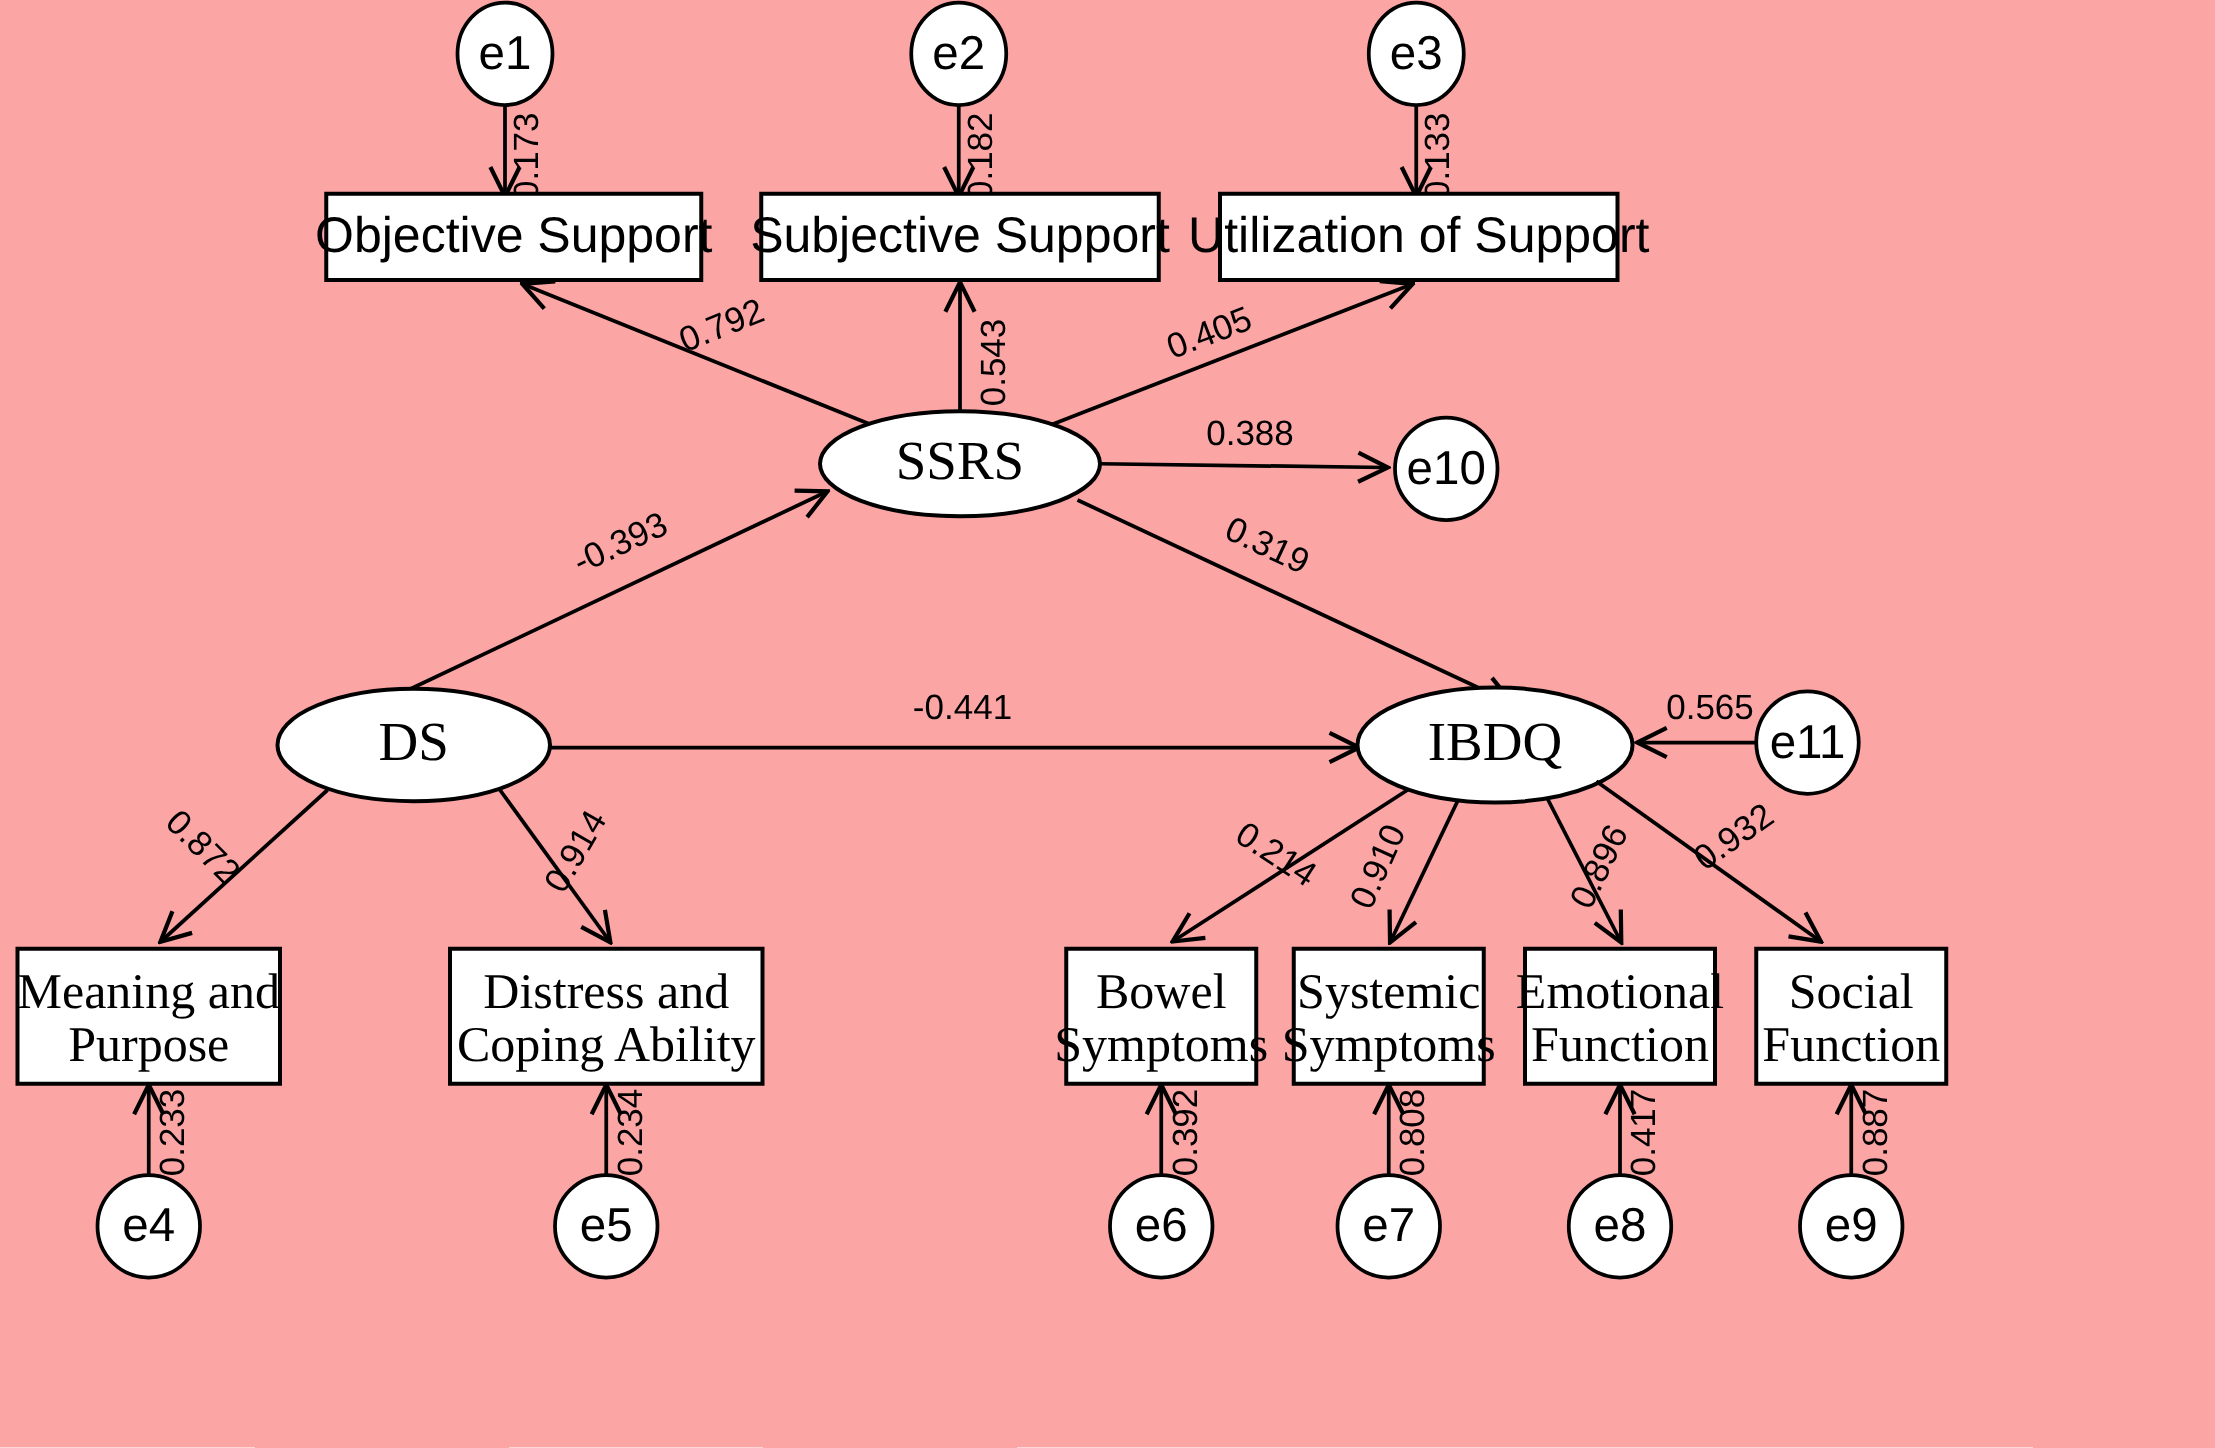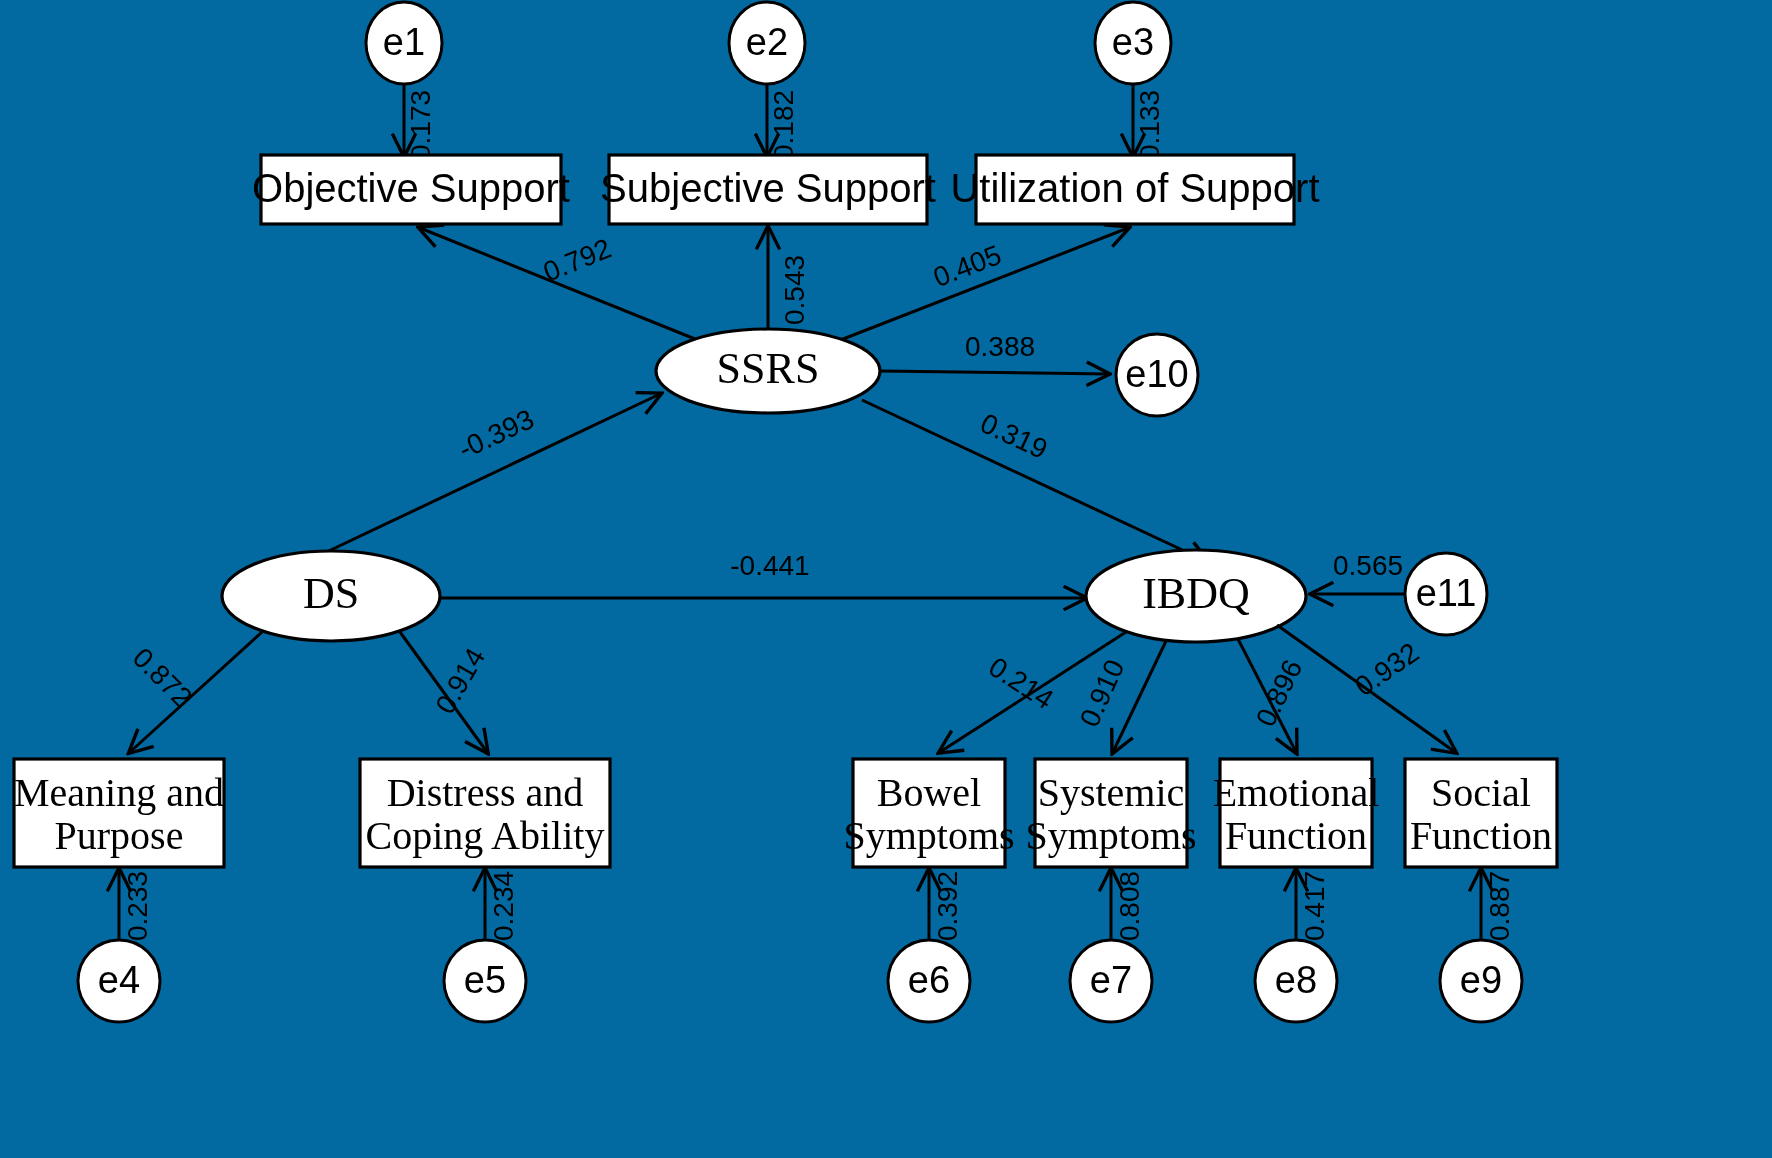--- a/index.html
+++ b/index.html
@@ -4,21 +4,21 @@
 <style>
   html, body {
     margin: 0;
     padding: 0;
     background: #ffffff;
   }
   #canvas {
     position: relative;
     width: 1772px;
     height: 1158px;
-    background: #0369a1;
+    background: #fca5a5;
     overflow: hidden;
     font-family: "Liberation Sans", sans-serif;
     text-decoration: underline;
   }
   svg.diagram {
     position: absolute;
     top: 0;
     left: 0;
     width: 1772px;
     height: 1158px;

